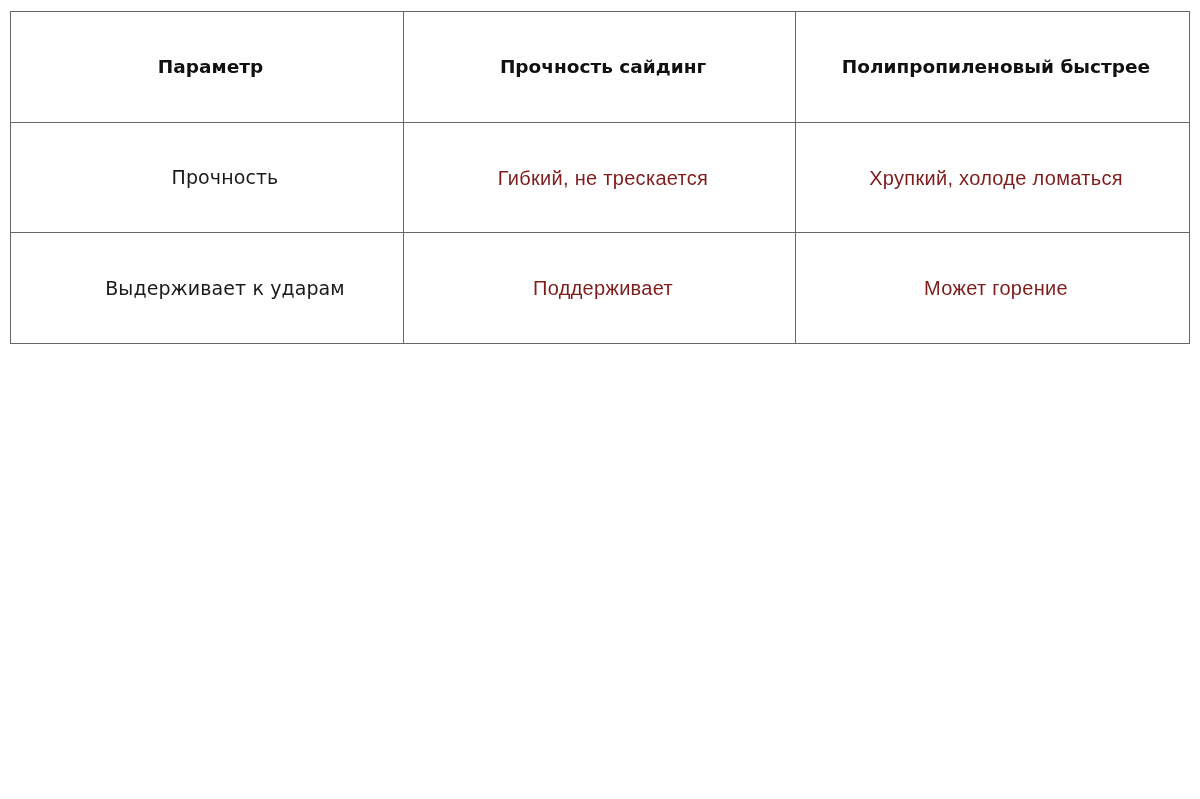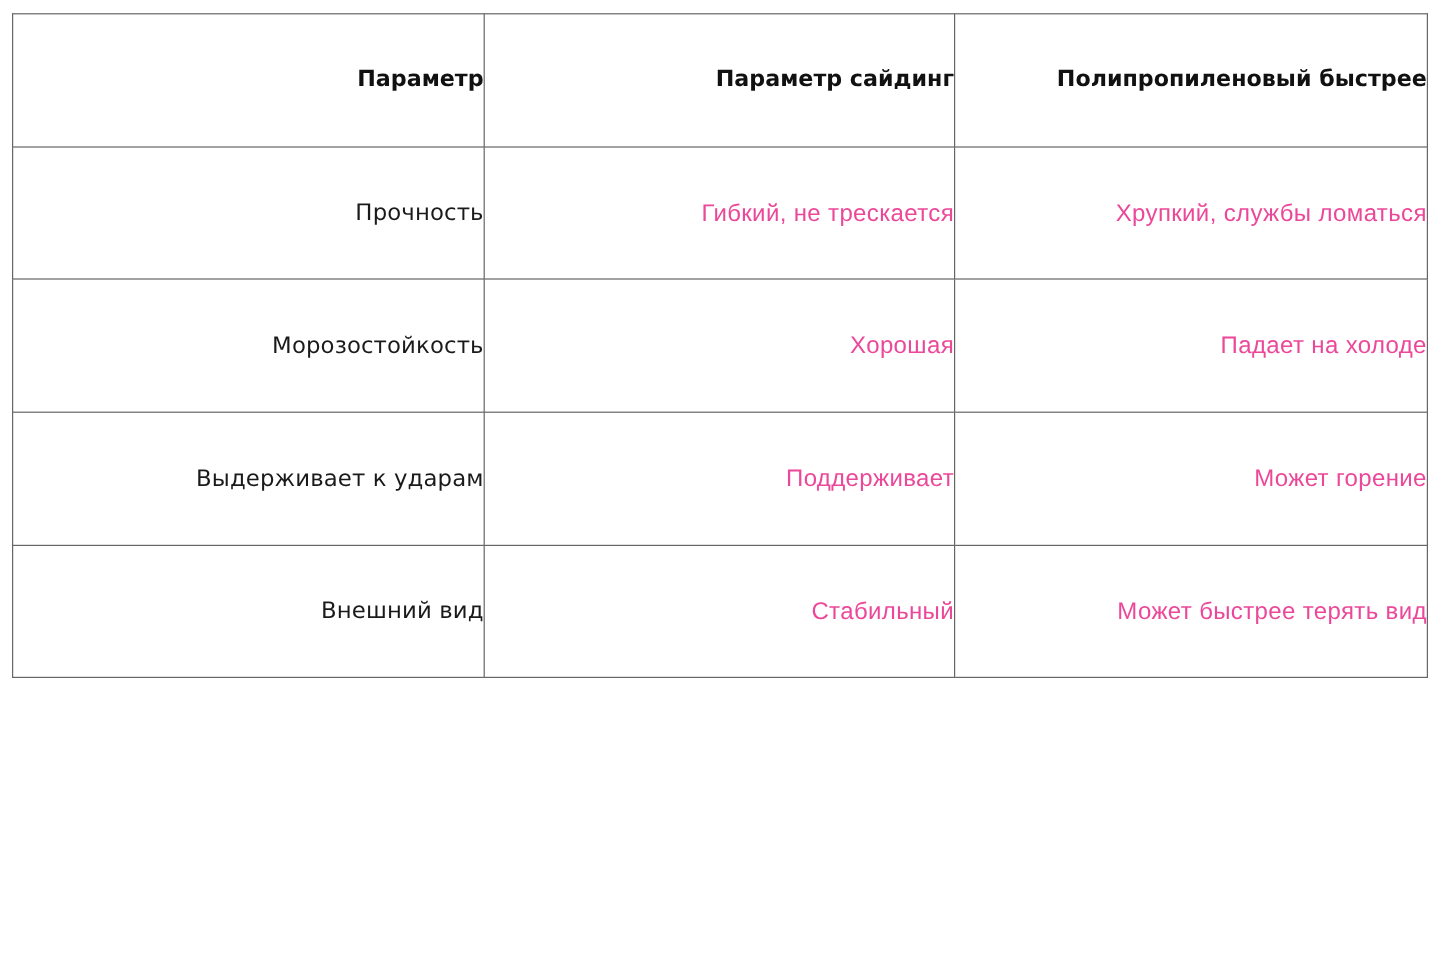--- a/index.html
+++ b/index.html
@@ -23,77 +23,67 @@
       table-layout: fixed;
     }
     .compare-table col.c1 { width: 393px; }
     .compare-table col.c2 { width: 392px; }
     .compare-table col.c3 { width: 394px; }
     .compare-table th,
     .compare-table td {
       border: 1.5px solid #666666;
       height: 110.7px;
       padding: 0 0 0 7px;
-      text-align: right;
+      text-align: center;
       vertical-align: middle;
       box-sizing: border-box;
       font-size: 19px;
       line-height: 1.2;
     }
     .compare-table th {
       font-weight: bold;
       color: #111111;
       font-size: 18.5px;
     }
     .compare-table td.param {
       color: #1a1a1a;
       font-weight: normal;
       letter-spacing: 0.1px;
       padding-left: 36px;
     }
     .compare-table td.val {
-      color: #ec4899;
+      color: #7f1d1d;
       font-weight: normal;
       font-family: "Liberation Sans", "DejaVu Sans", sans-serif;
       font-size: 20px;
       letter-spacing: 0.3px;
       margin-top: 46px;
     }
   </style>
 </head>
 <body>
 
 <table class="compare-table">
   <colgroup>
     <col class="c1">
     <col class="c2">
     <col class="c3">
   </colgroup>
   <thead>
     <tr>
       <th>Параметр</th>
-      <th>Параметр сайдинг</th>
+      <th>Прочность сайдинг</th>
       <th>Полипропиленовый быстрее</th>
     </tr>
   </thead>
   <tbody>
     <tr>
       <td class="param">Прочность</td>
       <td class="val">Гибкий, не трескается</td>
-      <td class="val">Хрупкий, службы ломаться</td>
-    </tr>
-    <tr>
-      <td class="param">Морозостойкость</td>
-      <td class="val">Хорошая</td>
-      <td class="val">Падает на холоде</td>
+      <td class="val">Хрупкий, холоде ломаться</td>
     </tr>
     <tr>
       <td class="param">Выдерживает к ударам</td>
       <td class="val">Поддерживает</td>
       <td class="val">Может горение</td>
     </tr>
-    <tr>
-      <td class="param">Внешний вид</td>
-      <td class="val">Стабильный</td>
-      <td class="val">Может быстрее терять вид</td>
-    </tr>
   </tbody>
 </table>
 
 </body></html>

